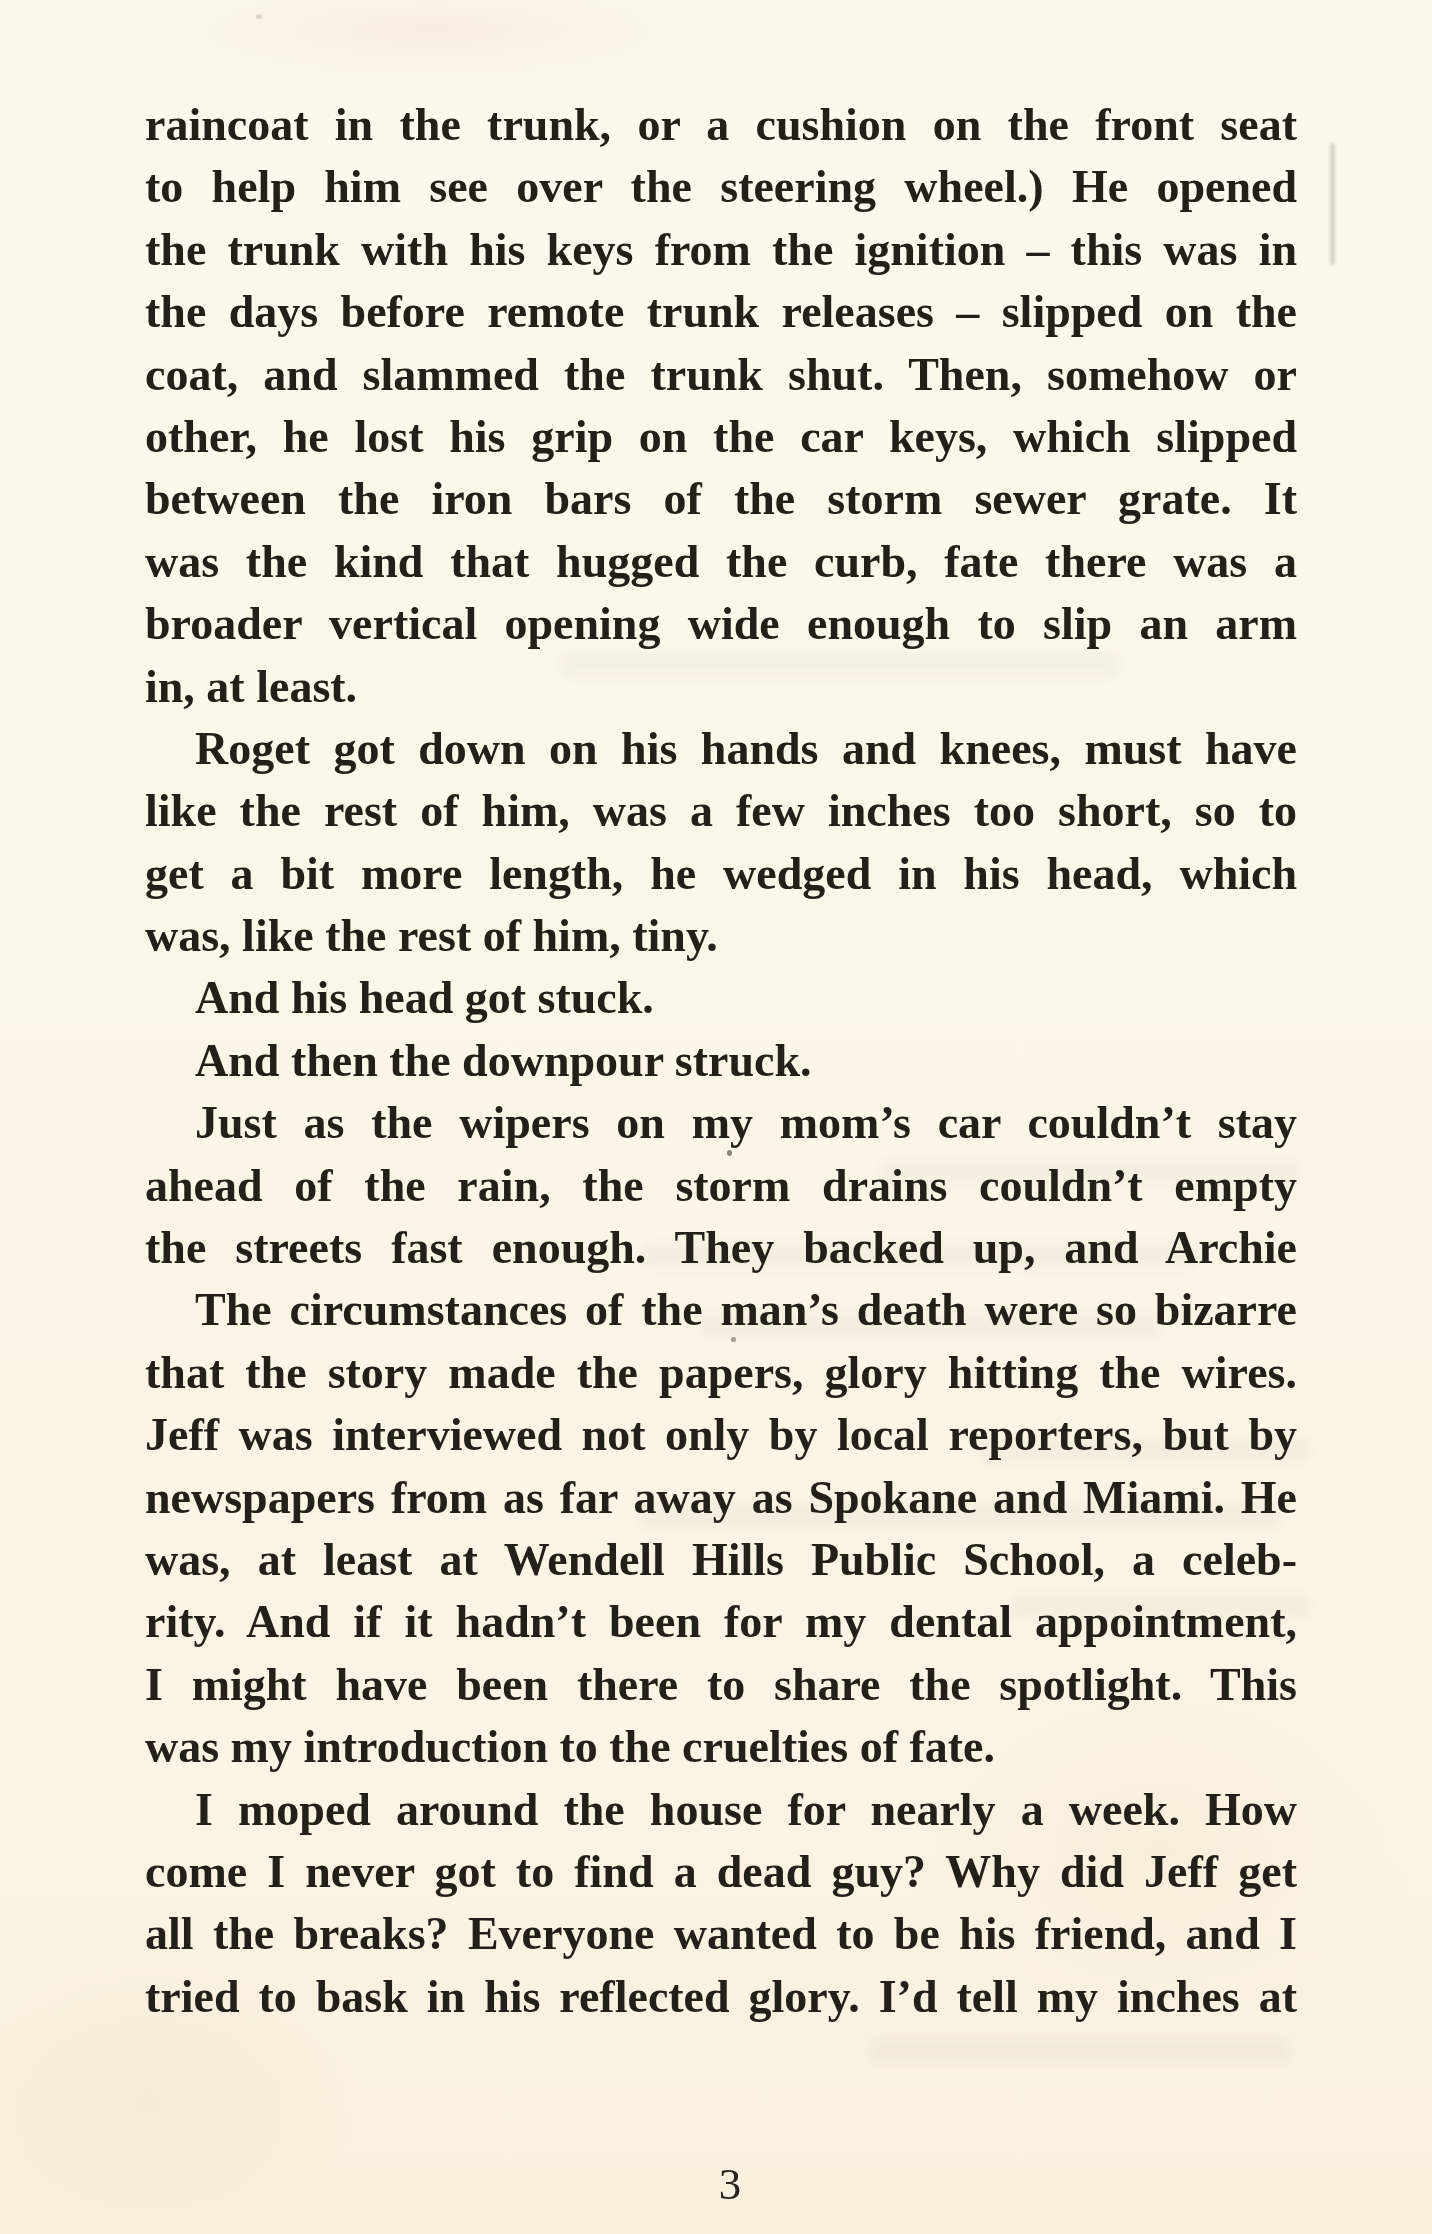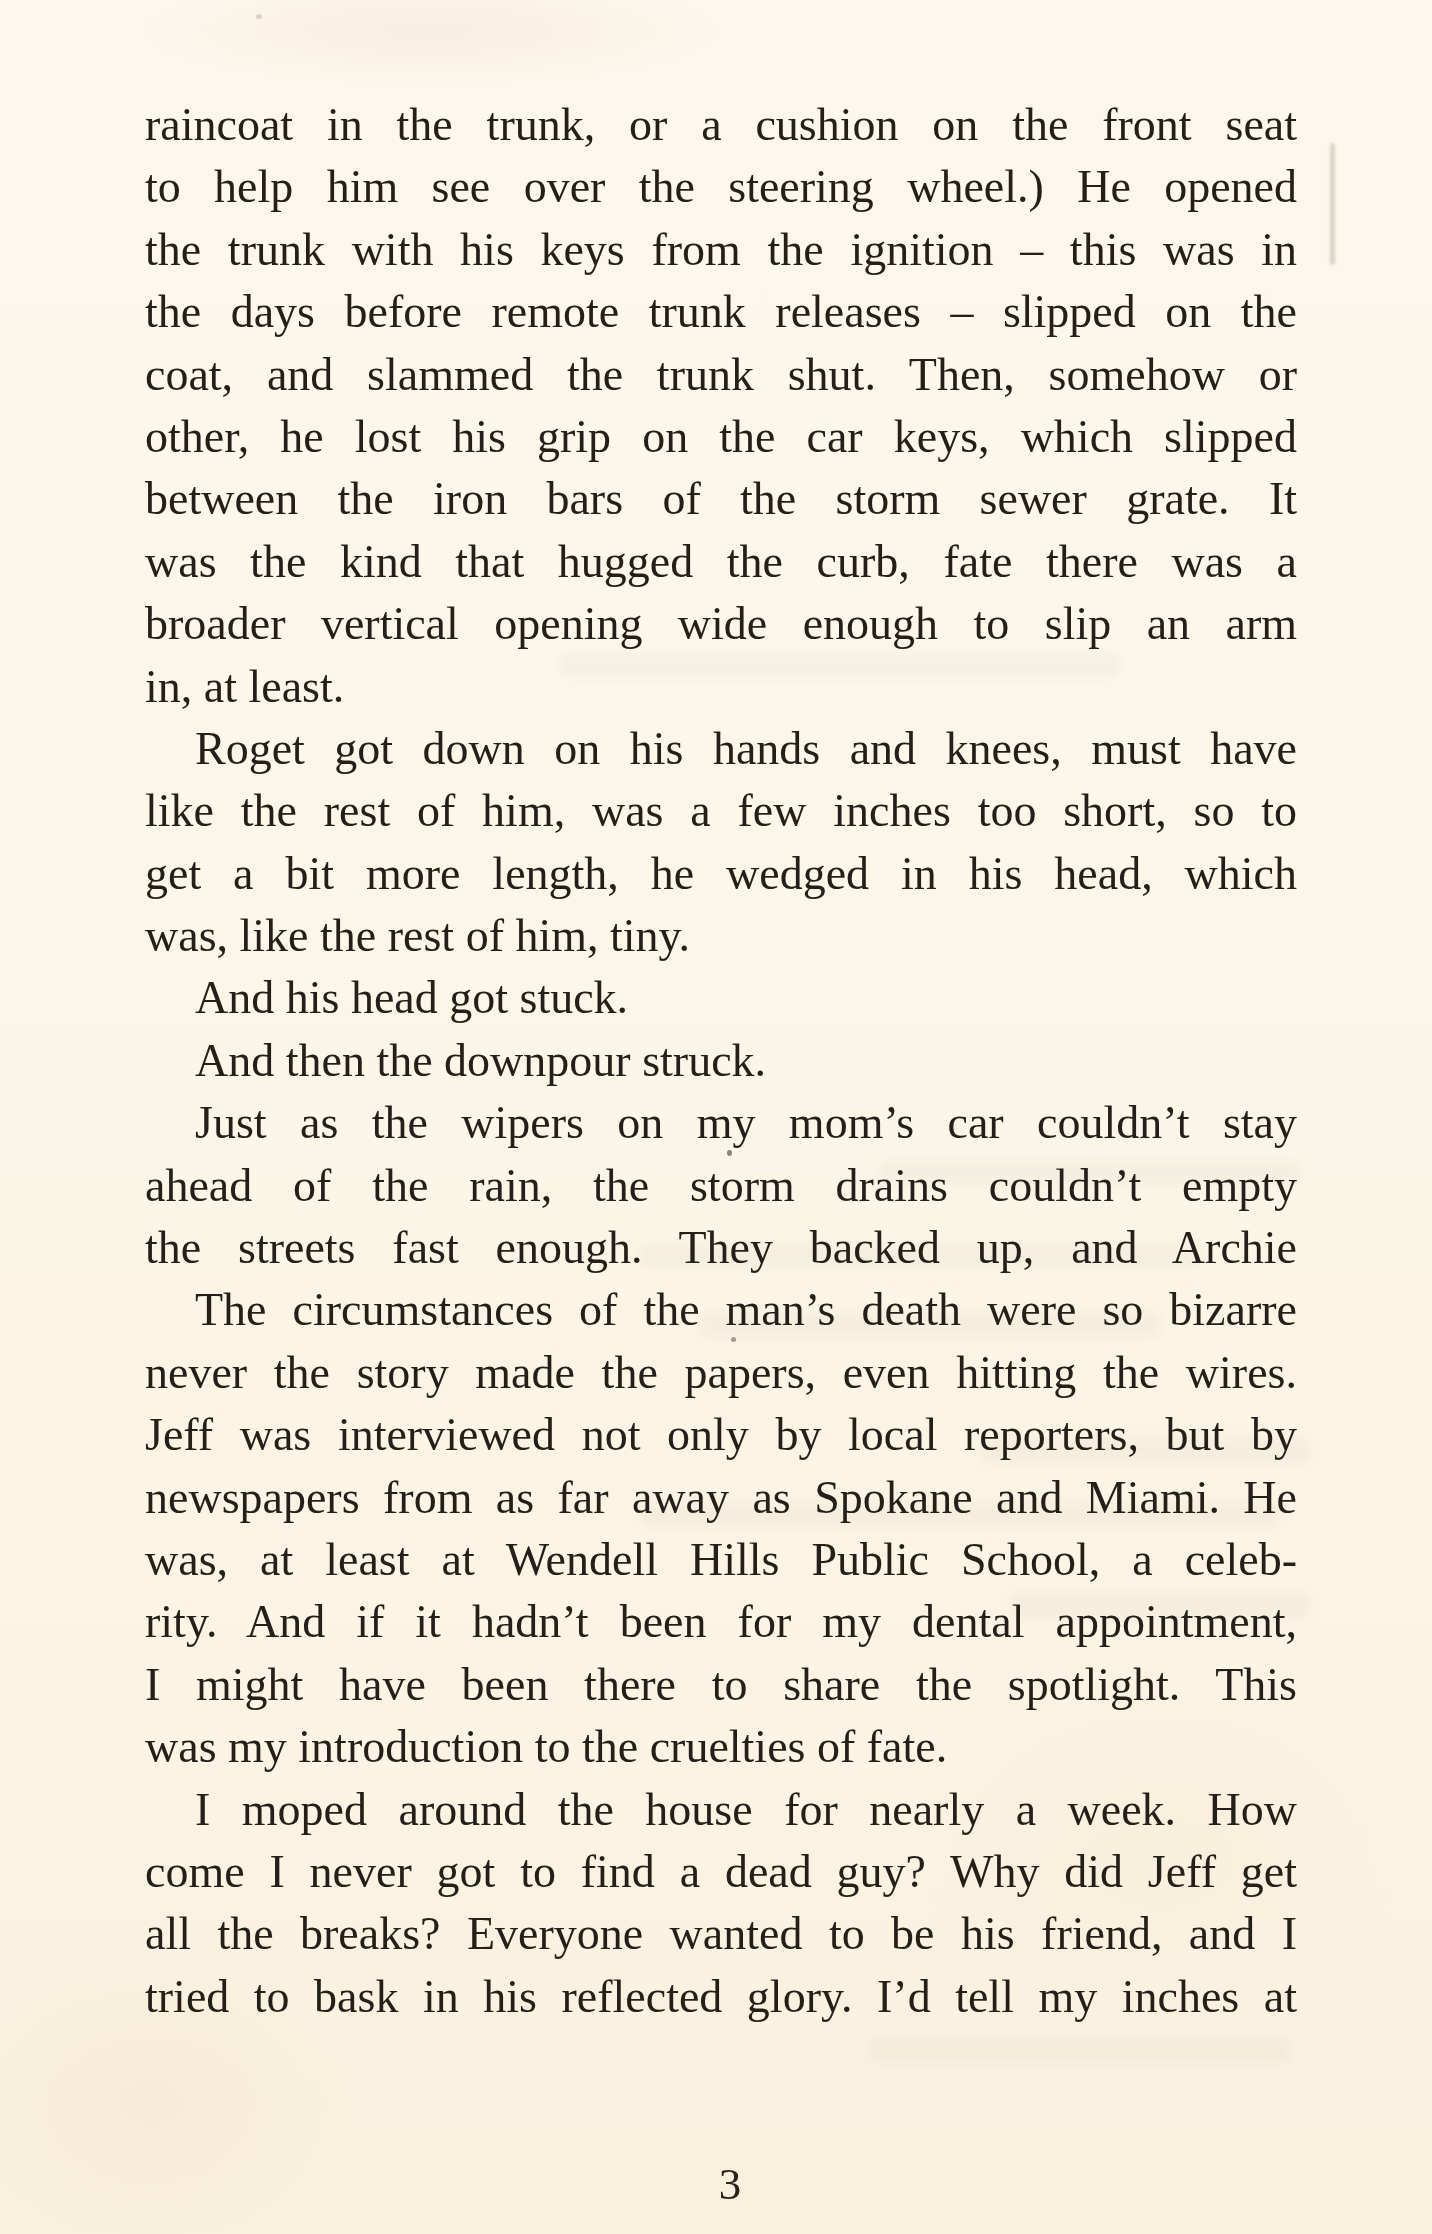--- a/index.html
+++ b/index.html
@@ -17,21 +17,21 @@
   .blotch.b1{left:120px;top:-30px;width:620px;height:120px;background:radial-gradient(ellipse at center,rgba(244,228,214,.55),rgba(244,228,214,0) 70%);}
   .blotch.b2{left:900px;top:1650px;width:520px;height:400px;background:radial-gradient(ellipse at center,rgba(246,235,215,.5),rgba(246,235,215,0) 70%);}
   .blotch.b3{left:-60px;top:1950px;width:420px;height:300px;background:radial-gradient(ellipse at center,rgba(243,230,206,.5),rgba(243,230,206,0) 70%);}
 
   .text-block{
     position:absolute;left:145px;top:94px;width:1152px;
     color:#241f19;font-size:46px;
   }
   .line{
     height:62.4px;line-height:62.4px;
-    text-align:justify;text-align-last:justify;
+    text-align:justify;text-align-last:justify;font-weight:bold;
   }
   .line.nojust{text-align:left;text-align-last:left;}
   .line.indent{padding-left:50px;text-align:center;}
 
   .page-number{
     position:absolute;top:2154px;left:145px;width:1170px;
     text-align:center;font-size:45px;line-height:60px;color:#2a241c;
   }
 
   
@@ -87,21 +87,21 @@
       <div class="line indent">Roget got down on his hands and knees, must have</div>
       <div class="line">like the rest of him, was a few inches too short, so to</div>
       <div class="line">get a bit more length, he wedged in his head, which</div>
       <div class="line nojust">was, like the rest of him, tiny.</div>
       <div class="line indent nojust">And his head got stuck.</div>
       <div class="line indent nojust">And then the downpour struck.</div>
       <div class="line indent">Just as the wipers on my mom’s car couldn’t stay</div>
       <div class="line">ahead of the rain, the storm drains couldn’t empty</div>
       <div class="line">the streets fast enough. They backed up, and Archie</div>
       <div class="line indent">The circumstances of the man’s death were so bizarre</div>
-      <div class="line">never the story made the papers, even hitting the wires.</div>
+      <div class="line">that the story made the papers, glory hitting the wires.</div>
       <div class="line">Jeff was interviewed not only by local reporters, but by</div>
       <div class="line">newspapers from as far away as Spokane and Miami. He</div>
       <div class="line">was, at least at Wendell Hills Public School, a celeb-</div>
       <div class="line">rity. And if it hadn’t been for my dental appointment,</div>
       <div class="line">I might have been there to share the spotlight. This</div>
       <div class="line nojust">was my introduction to the cruelties of fate.</div>
       <div class="line indent">I moped around the house for nearly a week. How</div>
       <div class="line">come I never got to find a dead guy? Why did Jeff get</div>
       <div class="line">all the breaks? Everyone wanted to be his friend, and I</div>
       <div class="line">tried to bask in his reflected glory. I’d tell my inches at</div>

